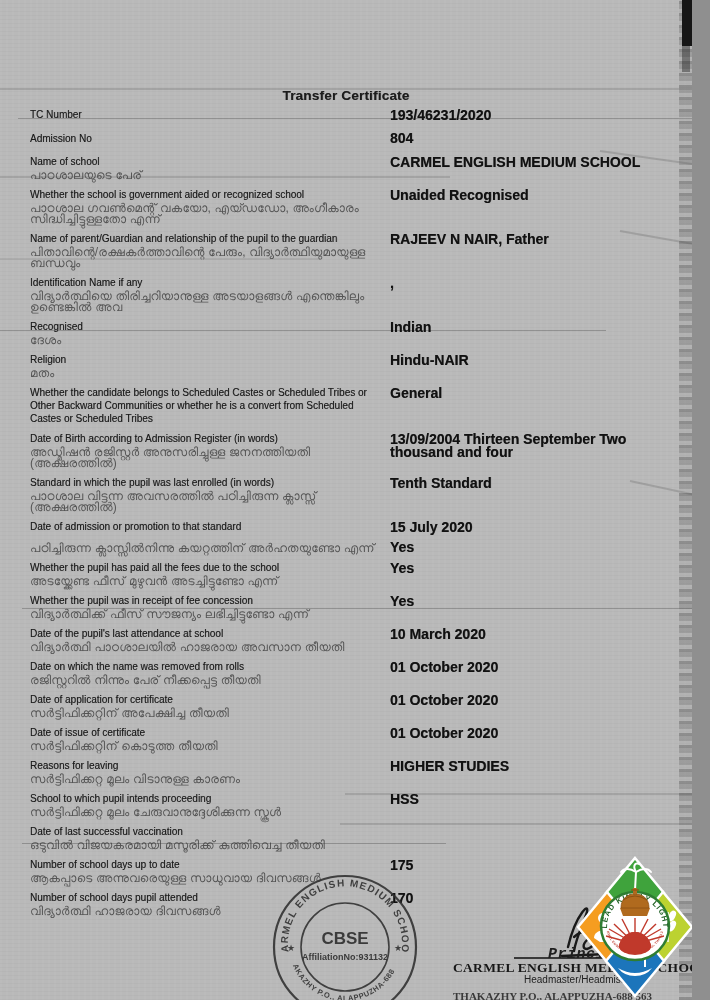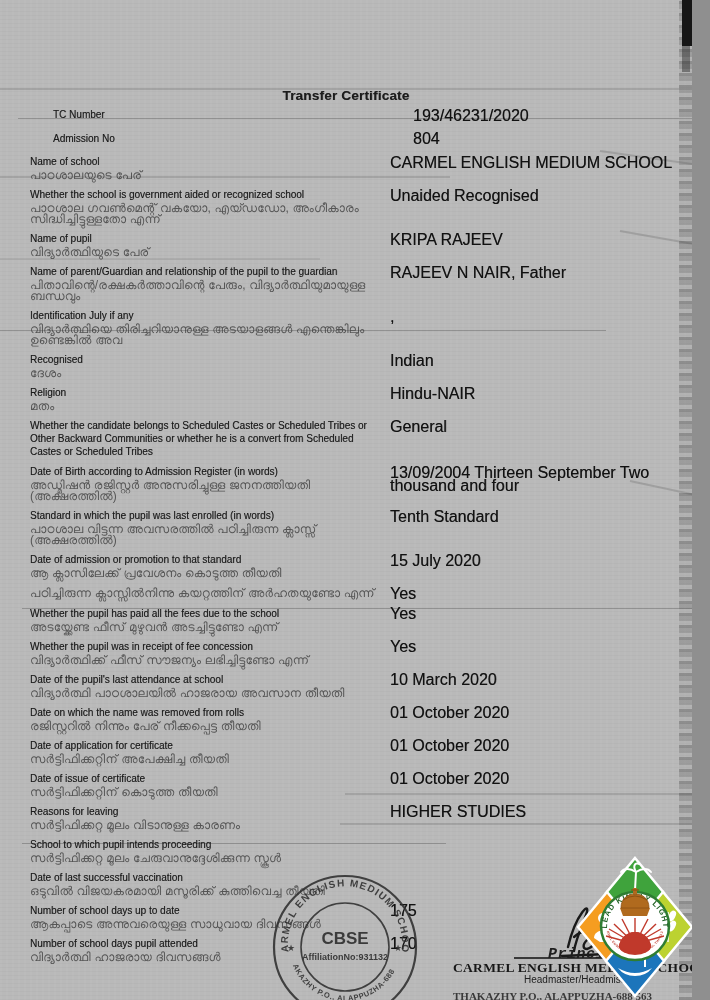--- a/index.html
+++ b/index.html
@@ -12,27 +12,27 @@
     font-family:"Liberation Sans", sans-serif;
     color:#1c1c1c;
   }
   .title{
     position:absolute;top:88px;left:0;width:100%;text-align:center;
     font-size:13.5px;font-weight:bold;letter-spacing:0.2px;
     text-shadow:0.4px 0.4px 0.5px rgba(30,30,30,0.55);
   }
   .fields{position:absolute;left:30px;top:108px;width:660px;}
   .row{display:flex;align-items:flex-start;margin-bottom:7px;}
-  .row.no-sub{margin-bottom:10px;margin-left:23px;}
+  .row.no-sub{margin-bottom:10px;}
   .lbl{width:360px;padding-right:6px;box-sizing:border-box;}
   .en{font-size:10px;line-height:13px;color:#1b1b1b;
       text-shadow:0.3px 0.3px 0.4px rgba(35,35,35,0.5);}
   .ml{font-size:12px;line-height:11px;margin-top:2px;color:#3c3c3c;
       letter-spacing:0.2px;opacity:0.8;filter:blur(0.2px);}
-  .val{flex:1;font-size:16px;line-height:13px;font-weight:normal;color:#111;
+  .val{flex:1;font-size:14px;line-height:13px;font-weight:bold;color:#111;
        text-shadow:0.3px 0.3px 0.4px rgba(25,25,25,0.6);padding-top:0.5px;}
   
   .scanline{position:absolute;height:1px;background:rgba(80,80,80,0.38);}
   .scanline.soft{background:rgba(95,95,95,0.25);height:2px;}
   .edge-right{
     position:absolute;right:0;top:0;width:13px;height:100%;
     background:
       repeating-linear-gradient(0deg, rgba(60,60,60,0.35) 0 3px, rgba(150,150,150,0.2) 3px 7px, rgba(90,90,90,0.3) 7px 12px);
   }
   .corner-black{position:absolute;right:0;top:0;width:10px;height:46px;background:#161616;}
@@ -108,35 +108,28 @@
       </div>
       <div class="row">
         <div class="lbl">
           <div class="en">Whether the school is government aided or recognized school</div>
           <div class="ml">പാഠശാല ഗവൺമെന്റ് വകയോ, എയ്ഡഡോ, അംഗീകാരം സിദ്ധിച്ചിട്ടുള്ളതോ എന്ന്</div>
         </div>
         <div class="val">Unaided Recognised</div>
       </div>
       <div class="row">
         <div class="lbl">
-          <div class="en">Name of pupil</div>
-          <div class="ml">വിദ്യാർത്ഥിയുടെ പേര്</div>
-        </div>
-        <div class="val">KRIPA RAJEEV</div>
-      </div>
-      <div class="row">
-        <div class="lbl">
           <div class="en">Name of parent/Guardian and relationship of the pupil to the guardian</div>
           <div class="ml">പിതാവിന്റെ/രക്ഷകർത്താവിന്റെ പേരും, വിദ്യാർത്ഥിയുമായുള്ള ബന്ധവും</div>
         </div>
         <div class="val">RAJEEV N NAIR, Father</div>
       </div>
       <div class="row">
         <div class="lbl">
-          <div class="en">Identification July if any</div>
+          <div class="en">Identification Name if any</div>
           <div class="ml">വിദ്യാർത്ഥിയെ തിരിച്ചറിയാനുള്ള അടയാളങ്ങൾ എന്തെങ്കിലും ഉണ്ടെങ്കിൽ അവ</div>
         </div>
         <div class="val">,</div>
       </div>
       <div class="row">
         <div class="lbl">
           <div class="en">Recognised</div>
           <div class="ml">ദേശം</div>
         </div>
         <div class="val">Indian</div>
@@ -164,21 +157,20 @@
       <div class="row">
         <div class="lbl">
           <div class="en">Standard in which the pupil was last enrolled (in words)</div>
           <div class="ml">പാഠശാല വിട്ടന്ന അവസരത്തിൽ പഠിച്ചിരുന്ന ക്ലാസ്സ് (അക്ഷരത്തിൽ)</div>
         </div>
         <div class="val">Tenth Standard</div>
       </div>
       <div class="row">
         <div class="lbl">
           <div class="en">Date of admission or promotion to that standard</div>
-          <div class="ml">ആ ക്ലാസിലേക്ക് പ്രവേശനം കൊടുത്ത തീയതി</div>
         </div>
         <div class="val">15 July 2020</div>
       </div>
       <div class="row">
         <div class="lbl">
           <div class="ml">പഠിച്ചിരുന്ന ക്ലാസ്സിൽനിന്നു കയറ്റത്തിന് അർഹതയുണ്ടോ എന്ന്</div>
         </div>
         <div class="val">Yes</div>
       </div>
       <div class="row">
@@ -228,20 +220,21 @@
           <div class="en">Reasons for leaving</div>
           <div class="ml">സർട്ടിഫിക്കറ്റ മൂലം വിടാനുള്ള കാരണം</div>
         </div>
         <div class="val">HIGHER STUDIES</div>
       </div>
       <div class="row">
         <div class="lbl">
           <div class="en">School to which pupil intends proceeding</div>
           <div class="ml">സർട്ടിഫിക്കറ്റ മൂലം ചേരുവാനുദ്ദേശിക്കുന്ന സ്കൂൾ</div>
         </div>
+        <div class="val">HSS</div>
       </div>
       <div class="row">
         <div class="lbl">
           <div class="en">Date of last successful vaccination</div>
           <div class="ml">ഒടുവിൽ വിജയകരമായി മസൂരിക്ക് കുത്തിവെച്ച തീയതി</div>
         </div>
         <div class="val"></div>
       </div>
       <div class="row">
         <div class="lbl">

